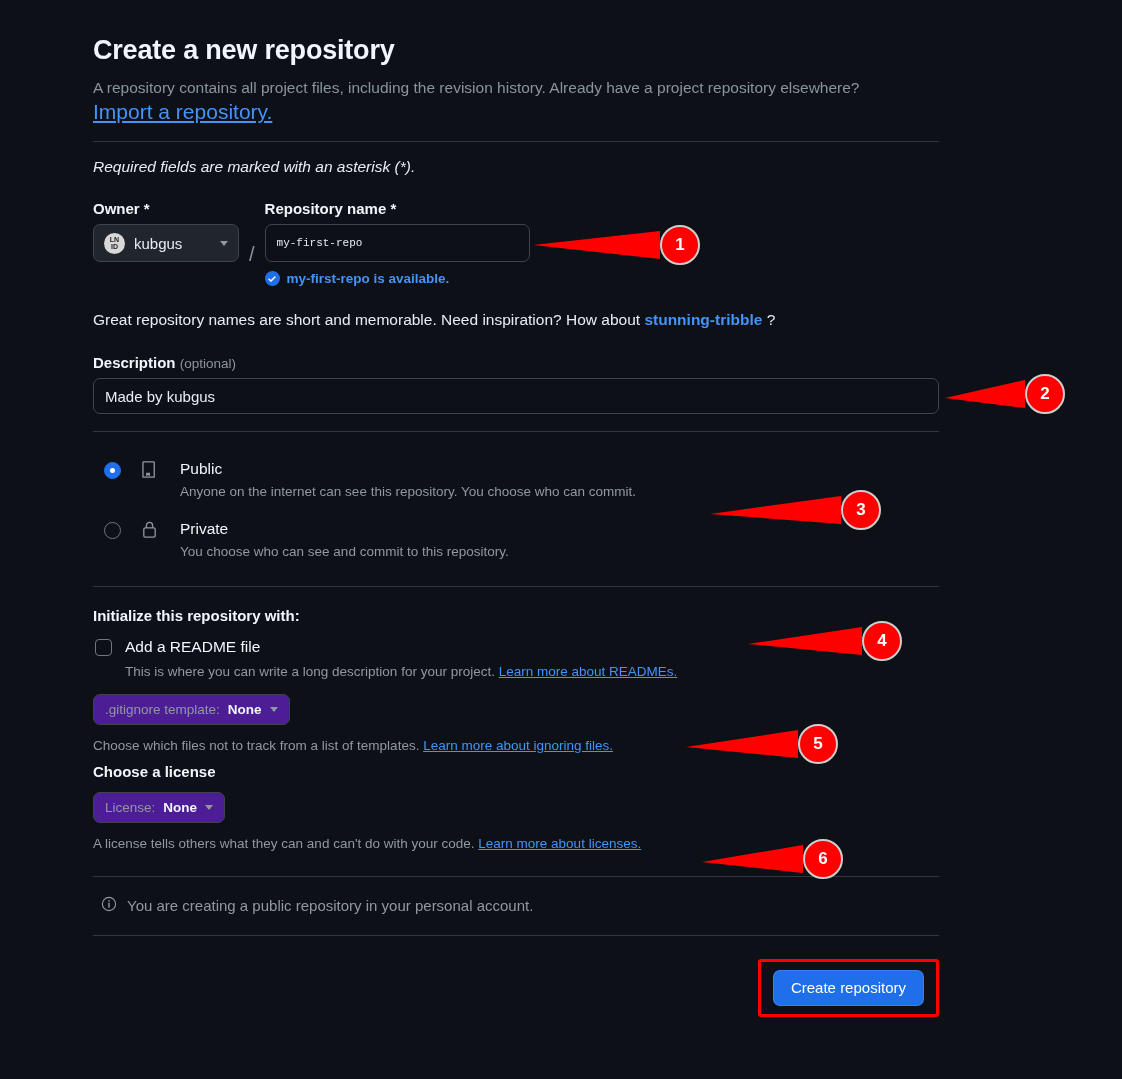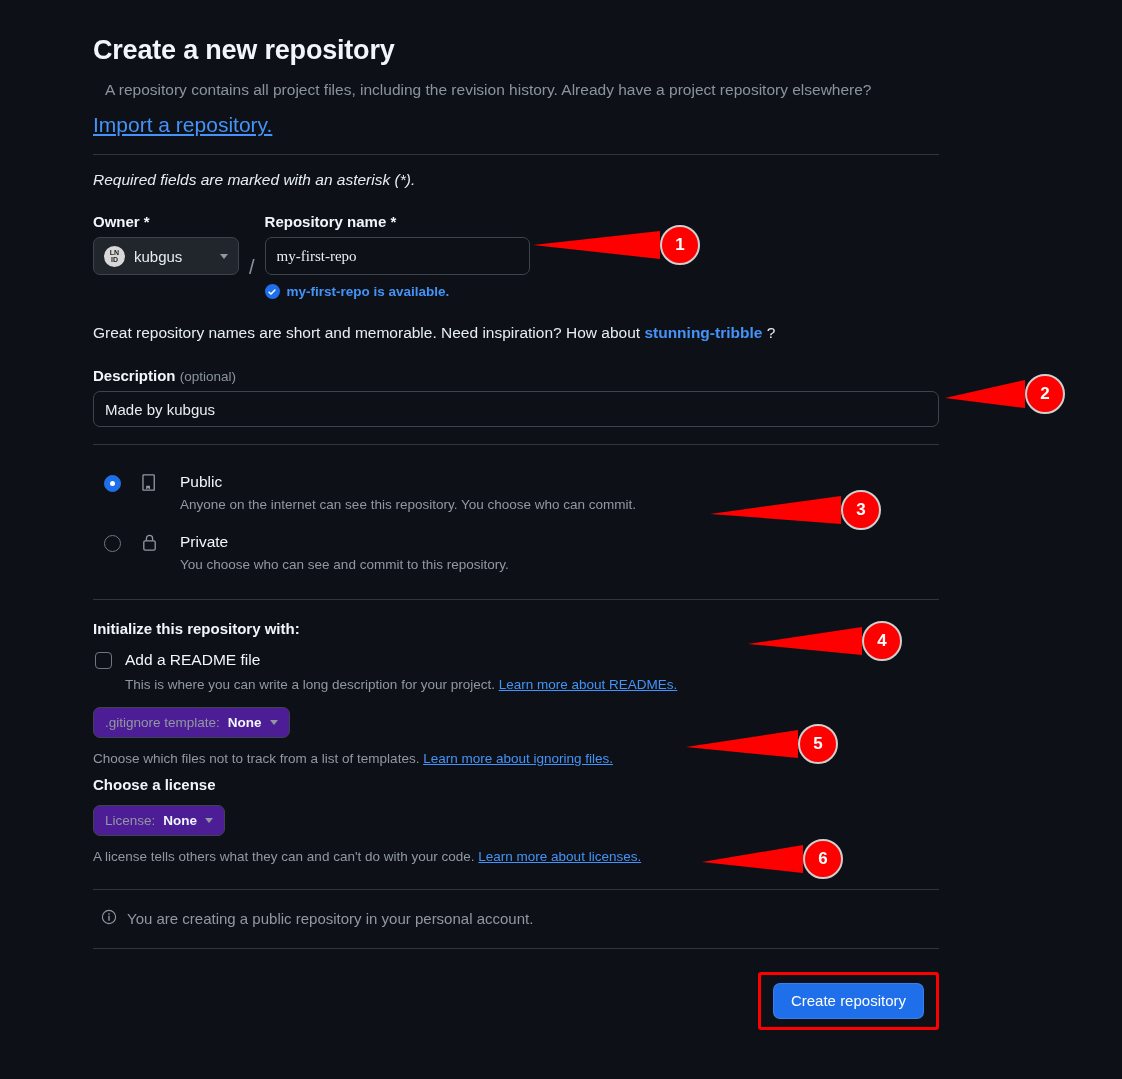--- a/index.html
+++ b/index.html
@@ -27,21 +27,21 @@
     font-weight: bold;
     color: #f0f6fc;
     letter-spacing: -0.2px;
     margin: 0 0 10px 0;
     line-height: 1.15;
   }
   .subtitle {
     font-size: 15.5px;
     color: #8b949e;
     line-height: 1.5;
-    margin: 12px;
+    margin: 0;
   }
   .link {
     color: #4493f8;
     text-decoration: underline;
     cursor: pointer;
   }
   .link-plain { color:#4493f8; text-decoration:none; cursor:pointer; }
   .import-line { margin-top: 1px; font-size:21px; }
 
   .divider {
@@ -110,23 +110,23 @@
     padding-top: 22px;
   }
   .repo-block { flex:1; }
   .text-input {
     width: 265px;
     height: 38px;
     background: #0d1117;
     border: 1px solid #3d444d;
     border-radius: 7px;
     color: #e6edf3;
-    font-size: 15px;
+    font-size: 11px;
     padding: 0 11px;
-    font-family:Liberation Serif, serif;
+    font-family:Liberation Mono, monospace;
     outline:none;
   }
   .avail {
     display:flex; align-items:center; gap:7px;
     margin-top: 9px;
     font-size: 13.5px;
     font-weight: bold;
     color: #4493f8;
   }
   .check-circle {

